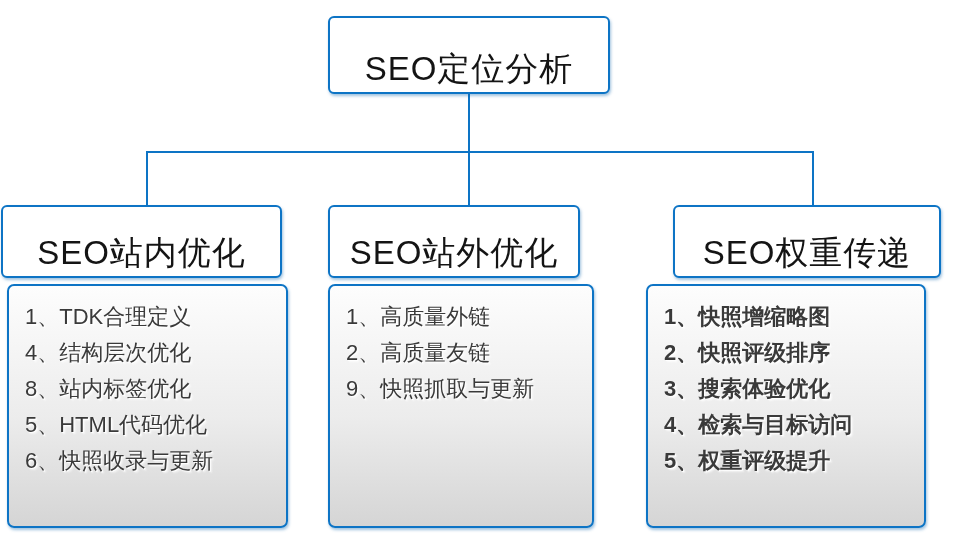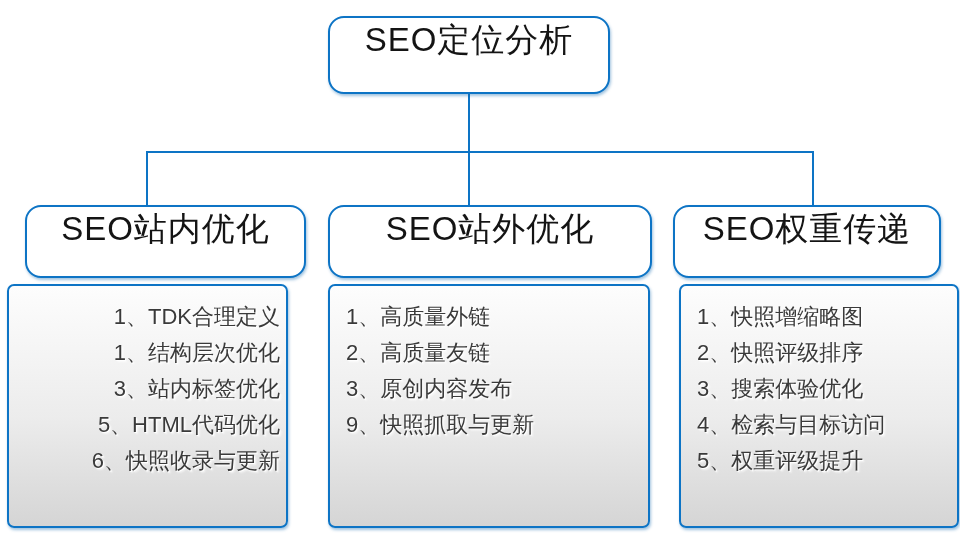--- a/index.html
+++ b/index.html
@@ -19,50 +19,50 @@
   }
   .line {
     position: absolute;
     background: #0d74c5;
   }
   .node {
     position: absolute;
     box-sizing: border-box;
     background: #ffffff;
     border: 2px solid #0d74c5;
-    border-radius: 16px;
+    border-radius: 6px;
     display: flex;
-    align-items: flex-start;
+    align-items: flex-end;
     justify-content: center;
     color: #141414;
     box-shadow: 1px 2px 3px rgba(20, 105, 175, 0.40);
   }
   .node .label {
     font-size: 33px;
     letter-spacing: 1px;
     white-space: nowrap;
   }
   .root-node   { left: 328px; top: 16px;  width: 282px; height: 78px; }
-  .header-col1 { left: 25px;   top: 205px; width: 281px; height: 73px; }
-  .header-col2 { left: 328px; top: 205px; width: 324px; height: 73px; }
+  .header-col1 { left: 1px;   top: 205px; width: 281px; height: 73px; }
+  .header-col2 { left: 328px; top: 205px; width: 252px; height: 73px; }
   .header-col3 { left: 673px; top: 205px; width: 268px; height: 73px; }
   .panel {
     position: absolute;
     box-sizing: border-box;
     top: 284px;
     height: 244px;
     background: linear-gradient(180deg, #fdfdfd 0%, #ececec 55%, #d5d5d5 100%);
     border: 2px solid #0d74c5;
     border-radius: 7px;
     padding: 13px 6px 0 16px;
     box-shadow: 1px 2px 3px rgba(20, 105, 175, 0.40);
   }
-  .panel-col1 { left: 7px;   width: 281px; text-align: right; }
-  .panel-col2 { left: 328px; width: 322px; }
-  .panel-col3 { left: 679px; width: 280px; }
+  .panel-col1 { left: 7px;   width: 281px; }
+  .panel-col2 { left: 328px; width: 266px; }
+  .panel-col3 { left: 646px; width: 280px; font-weight: bold; }
   .list-item {
     height: 36px;
     line-height: 36px;
     font-size: 22px;
     color: #3a3a3a;
     white-space: nowrap;
     text-shadow: 1px 1px 0 rgba(255,255,255,0.95), 2px 2px 2px rgba(255,255,255,0.75);
   }
   
   .stem        { left: 468px; top: 94px;  width: 2px;  height: 58px; }
@@ -91,30 +91,29 @@
   </div>
   <div class="node header-col2">
     <span class="label">SEO站外优化</span>
   </div>
   <div class="node header-col3">
     <span class="label">SEO权重传递</span>
   </div>
 
   <div class="panel panel-col1">
     <div class="list-item">1、TDK合理定义</div>
-    <div class="list-item">1、结构层次优化</div>
-    <div class="list-item">3、站内标签优化</div>
+    <div class="list-item">4、结构层次优化</div>
+    <div class="list-item">8、站内标签优化</div>
     <div class="list-item">5、HTML代码优化</div>
     <div class="list-item">6、快照收录与更新</div>
   </div>
 
   <div class="panel panel-col2">
     <div class="list-item">1、高质量外链</div>
     <div class="list-item">2、高质量友链</div>
-    <div class="list-item">3、原创内容发布</div>
     <div class="list-item">9、快照抓取与更新</div>
   </div>
 
   <div class="panel panel-col3">
     <div class="list-item">1、快照增缩略图</div>
     <div class="list-item">2、快照评级排序</div>
     <div class="list-item">3、搜索体验优化</div>
     <div class="list-item">4、检索与目标访问</div>
     <div class="list-item">5、权重评级提升</div>
   </div>

